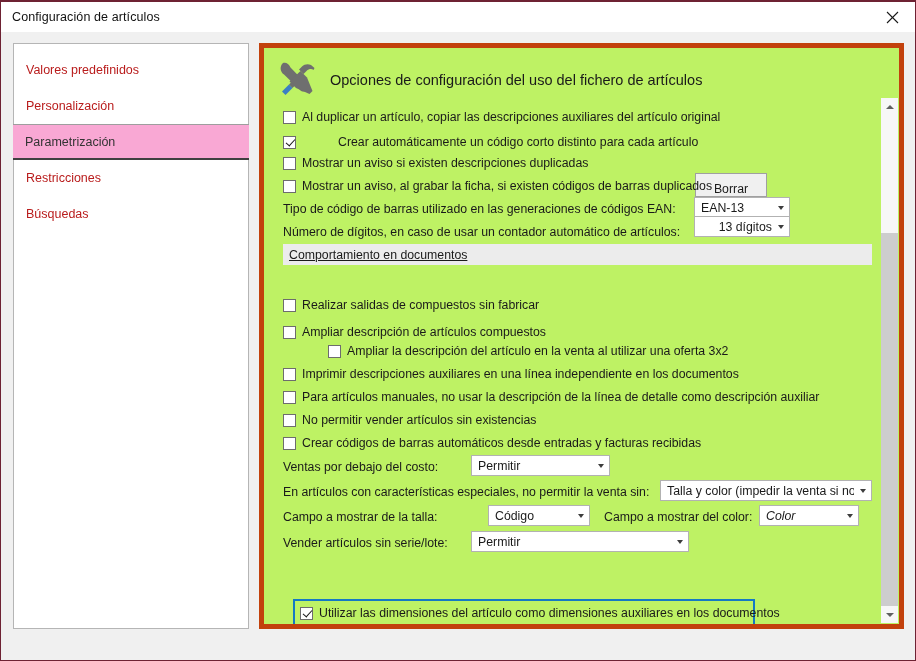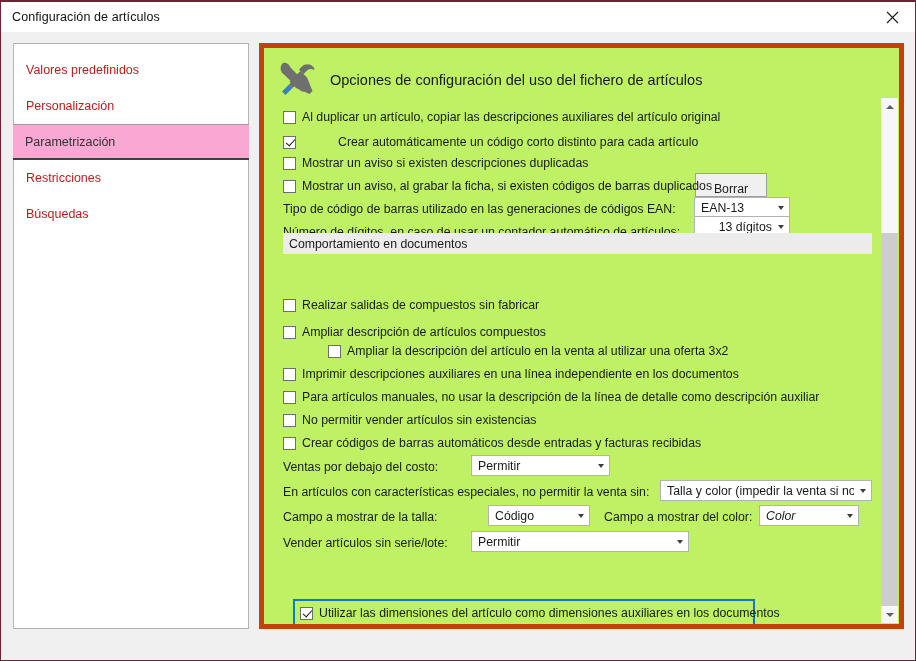--- a/index.html
+++ b/index.html
@@ -366,21 +366,21 @@
         <div class="row" style="top:115px;">
           <span class="txt">Número de dígitos, en caso de usar un contador automático de artículos:</span>
         </div>
         <div class="combo" style="position:absolute; left:430px; top:110px; width:96px;text-align:right;">
           <span class="cval">13 dígitos</span>
           <span class="arrowbox">
               <span class="arrow-dn"></span>
             </span>
         </div>
 
-        <div class="section-band" style="top:127px;">
+        <div class="section-band" style="top:138px;text-decoration:underline;">
           <span class="stxt">Comportamiento en documentos</span>
         </div>
 
         <div class="row" style="top:188px;text-align:right;">
           <span class="cb"></span>
           <span class="lbl">Realizar salidas de compuestos sin fabricar</span>
         </div>
         <div class="row" style="top:211px;align-items:flex-end;">
           <span class="cb"></span>
           <span class="lbl">Ampliar descripción de artículos compuestos</span>

